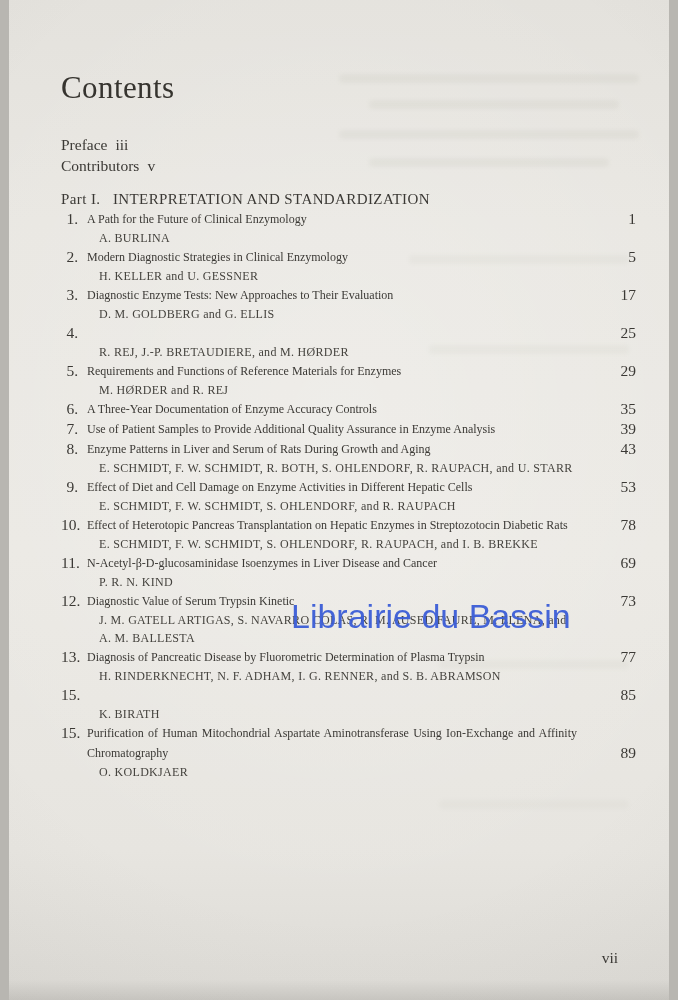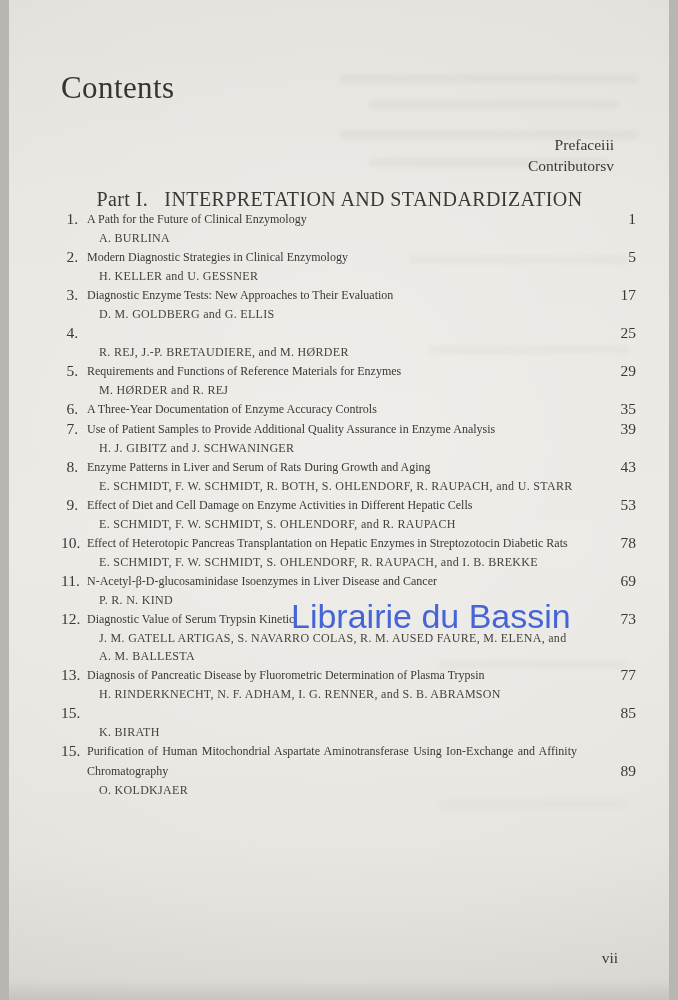--- a/index.html
+++ b/index.html
@@ -27,28 +27,28 @@
     margin:70px 0 0 0;
     font-size:31px;
     font-weight:normal;
     letter-spacing:0.4px;
     color:#36342f;
     line-height:36px;
   }
   .front-matter { margin-top:28px; }
   .front-row {
     display:flex;
-    justify-content:flex-end;
+    justify-content:flex-start;
     font-size:15.5px;
     line-height:21px;
+    gap:8px;
   }
   .front-page { padding-right:4px; }
   .part-heading {
-    text-align:center;
-    font-size:20px;
+    font-size:15px;
     line-height:20px;
     letter-spacing:0.4px;
     white-space:pre;
     color:#3b3935;
     margin-top:13px;
   }
   .section:nth-of-type(2) .part-heading { margin-top:27px; }
   .entry {
     display:grid;
     grid-template-columns:26px 490px 59px;
@@ -186,21 +186,20 @@
   <div class="entry">
     <span class="entry-num">6.</span>
     <span class="entry-title">A Three-Year Documentation of Enzyme Accuracy Controls</span>
     <span class="entry-page">35</span>
   </div>
 
   <div class="entry">
     <span class="entry-num">7.</span>
     <span class="entry-title">Use of Patient Samples to Provide Additional Quality Assurance in Enzyme Analysis</span>
     <span class="entry-page">39</span>
-    <span class="entry-authors">H. J. GIBITZ and J. SCHWANINGER</span>
   </div>
 </div>
   </div>
 
   <div class="section">
     <div>
   <div class="entry">
     <span class="entry-num">8.</span>
     <span class="entry-title">Enzyme Patterns in Liver and Serum of Rats During Growth and Aging</span>
     <span class="entry-page">43</span>

